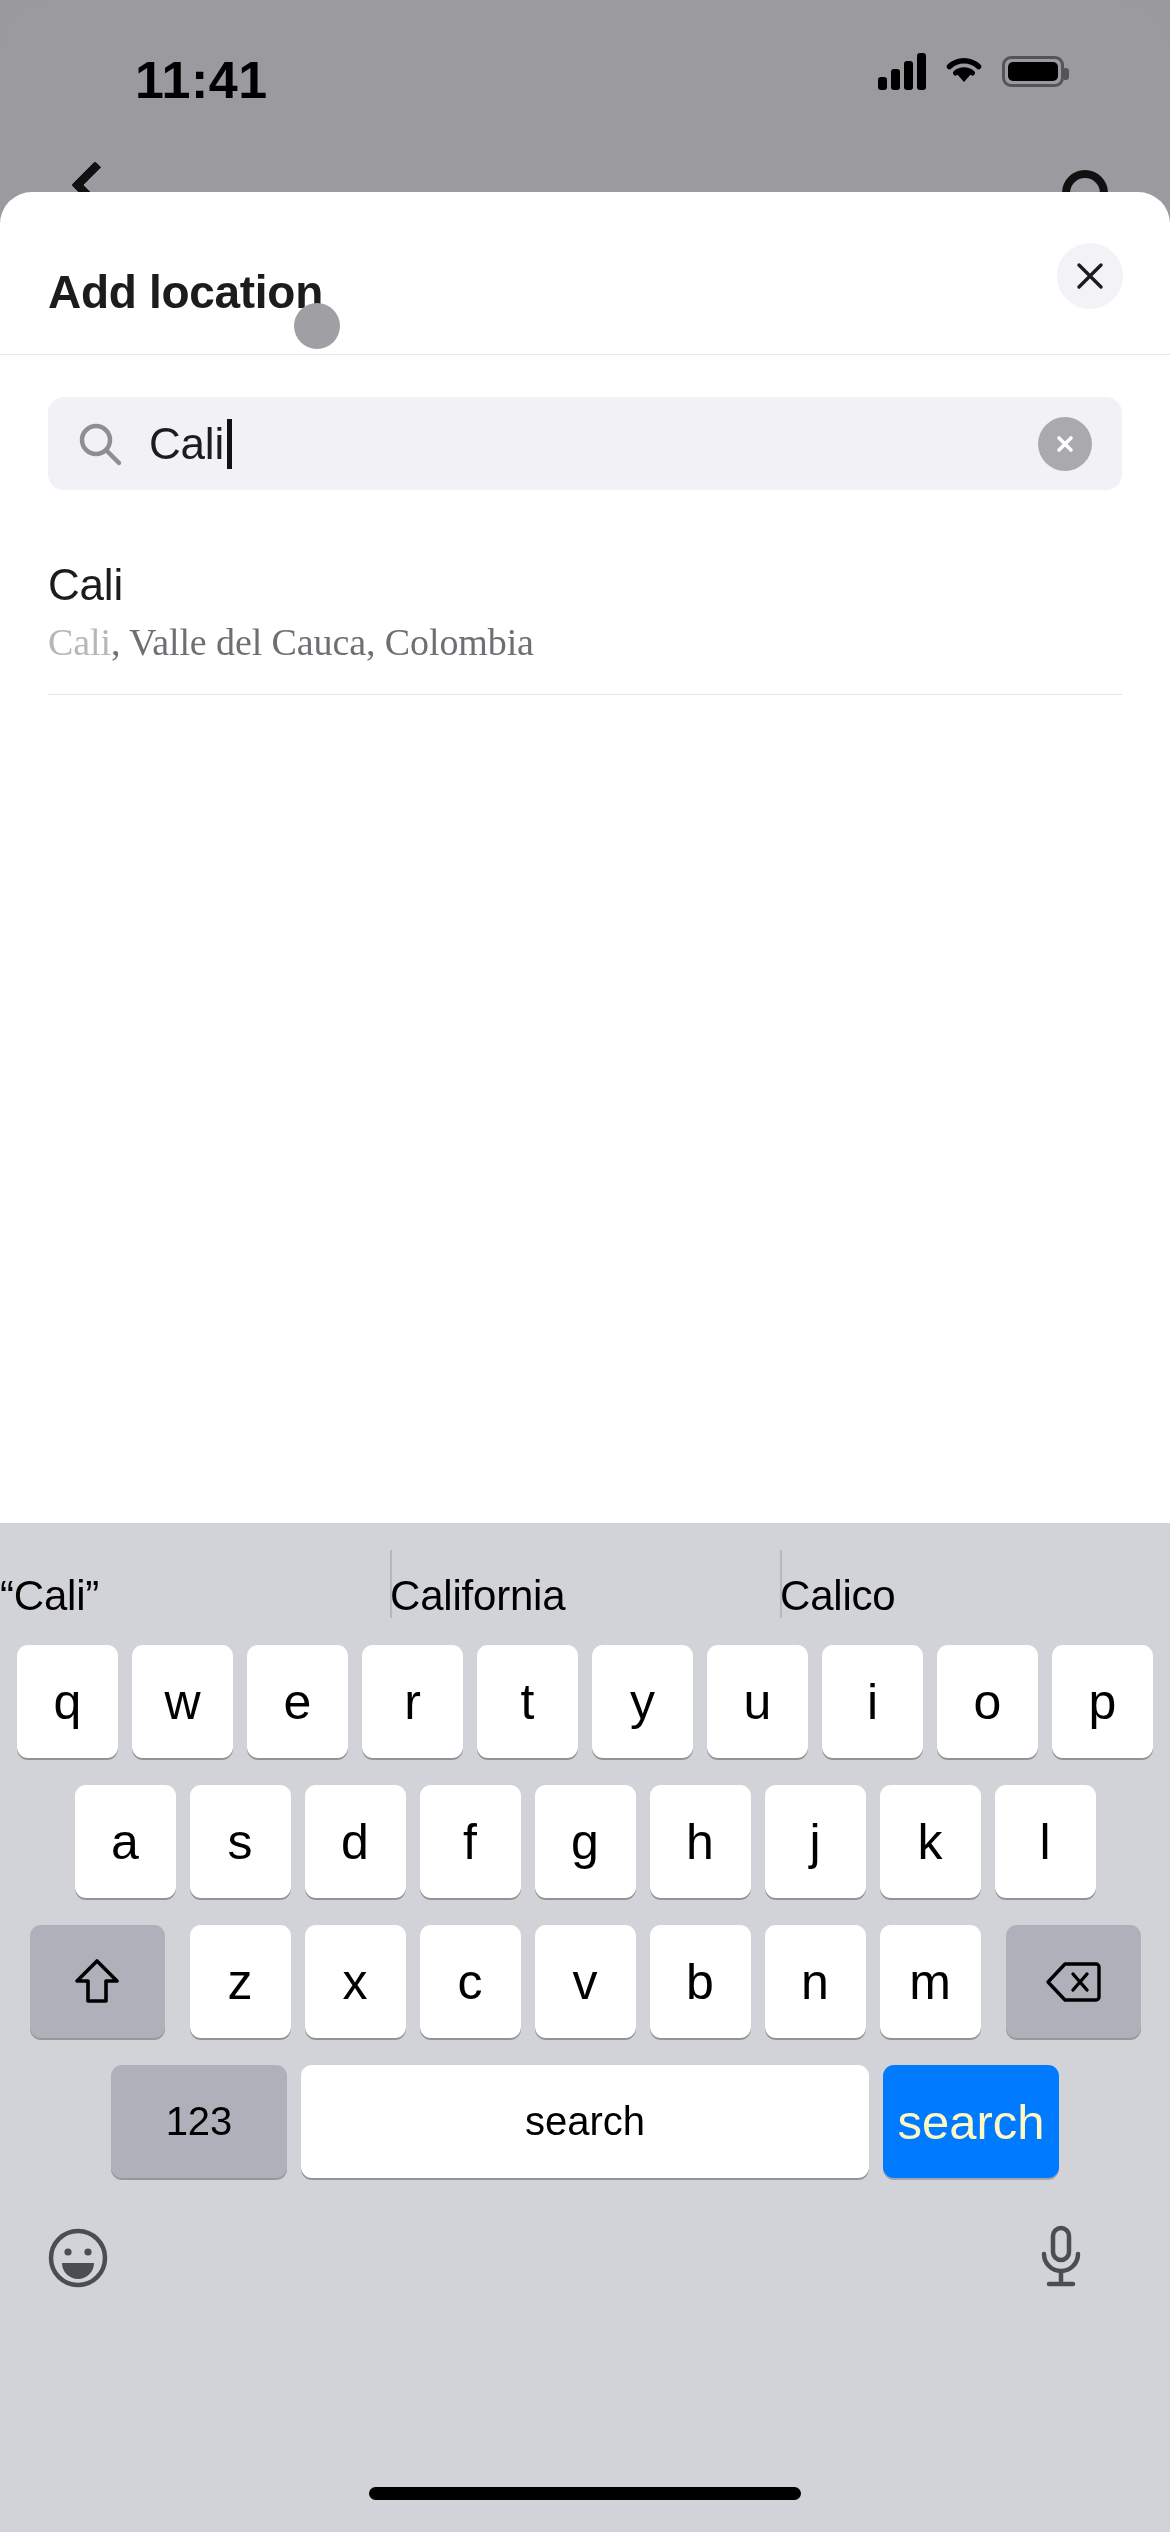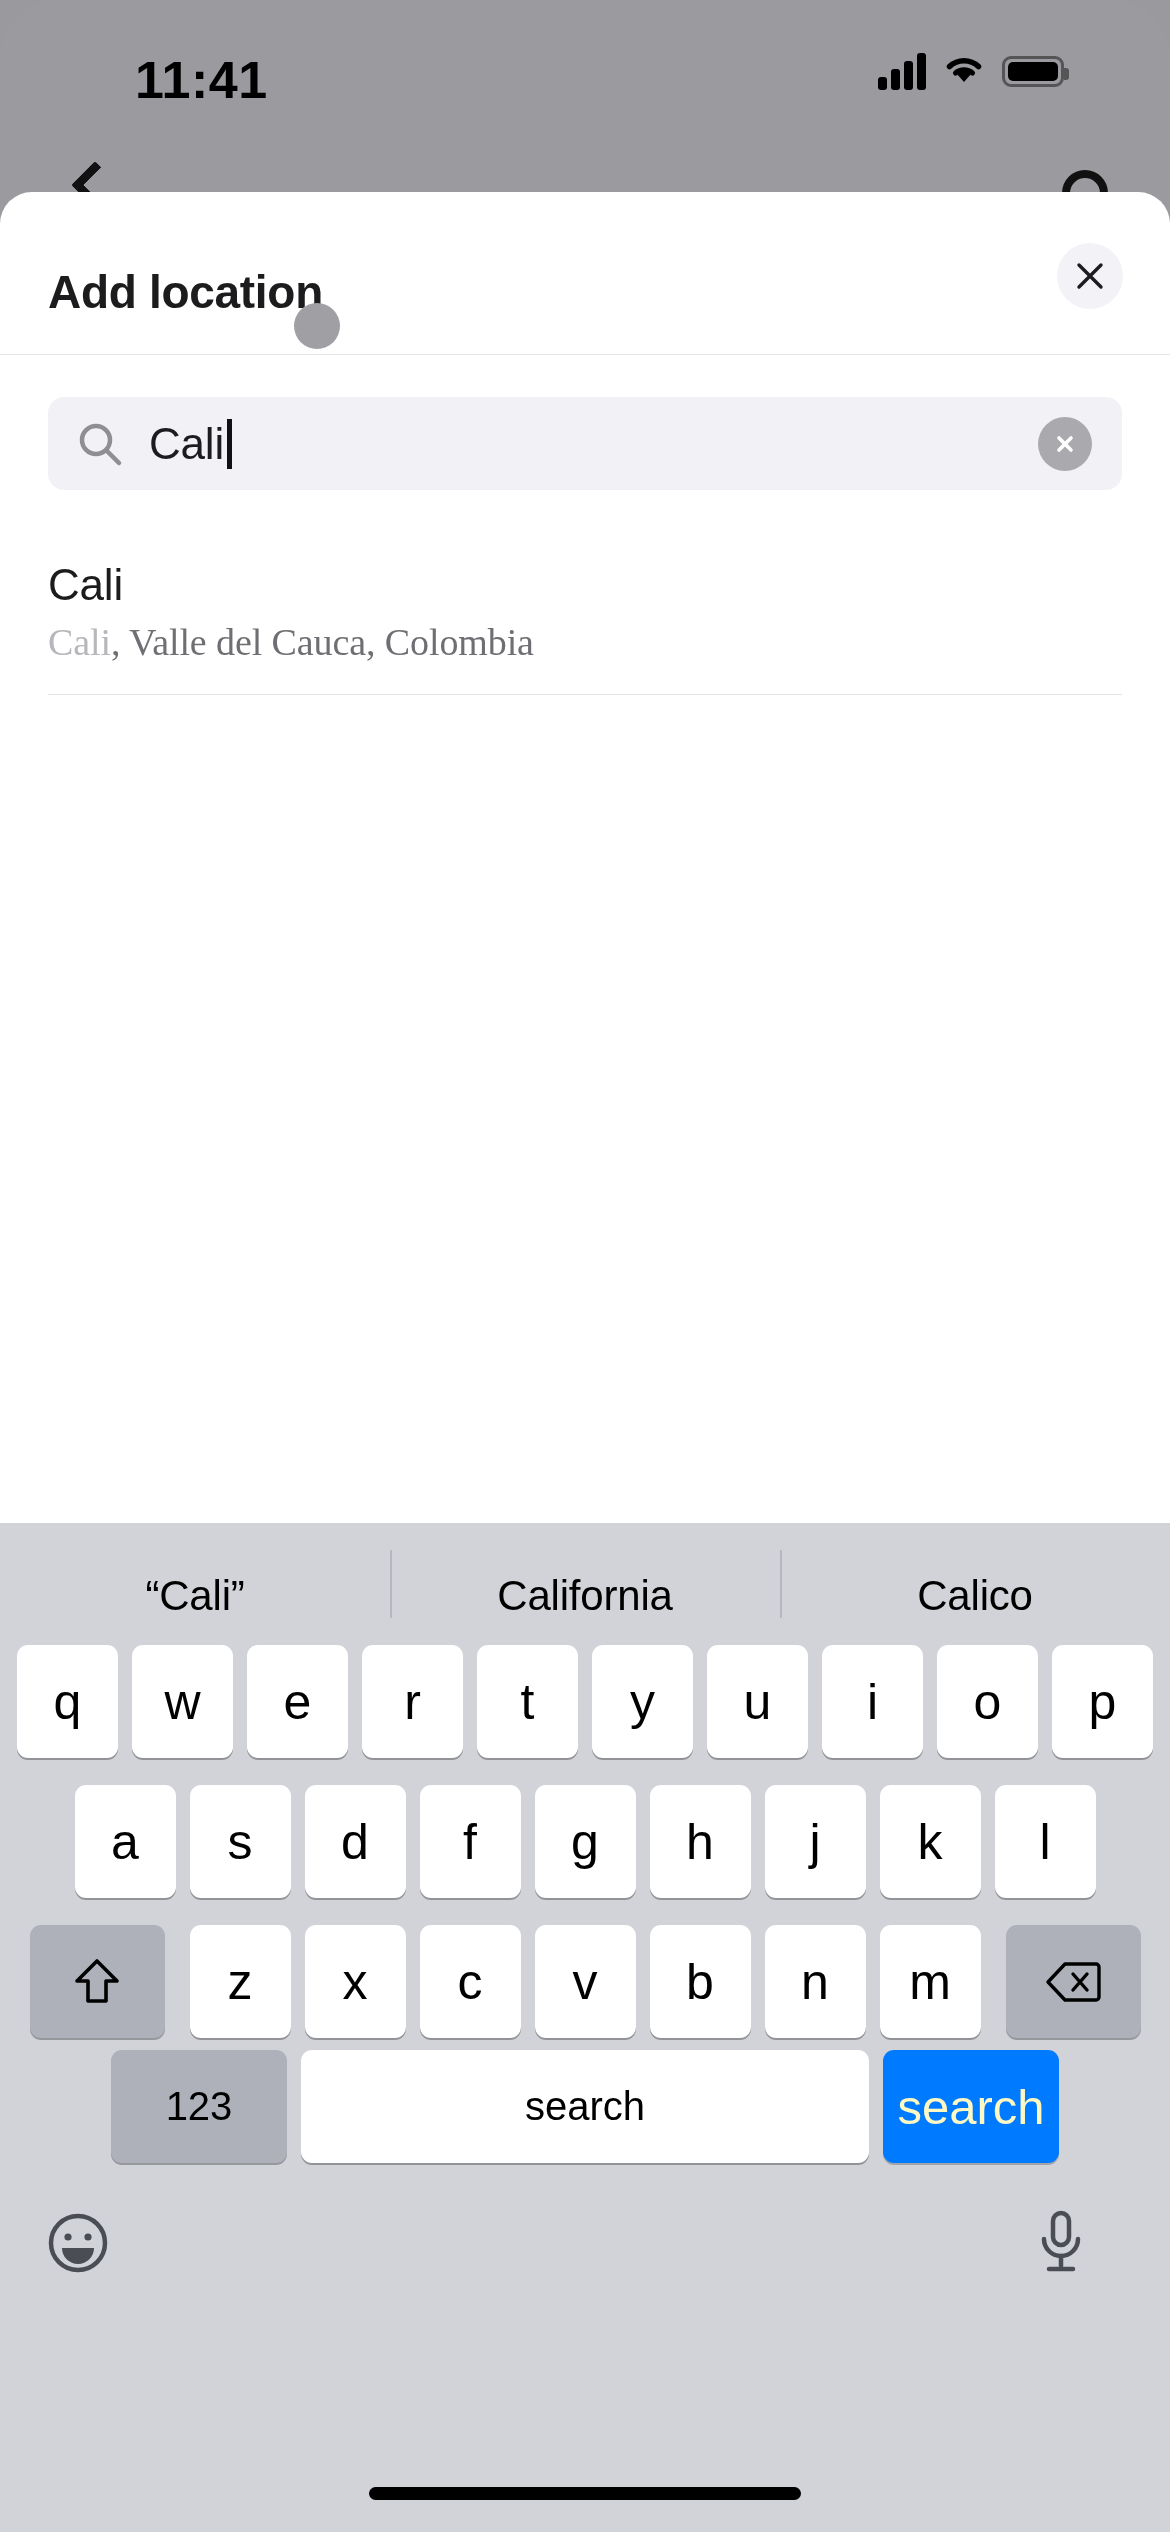--- a/index.html
+++ b/index.html
@@ -164,36 +164,35 @@
     width: 1170px; height: 1009px;
     background: #d1d3d9;
   }
   .suggestions {
     position: relative;
     height: 122px;
     display: flex; align-items: center;
   }
   .suggestion {
     flex: 1;
-    text-align: center;
     font-size: 42px; color: #000; letter-spacing: -0.2px;
     position: relative;
     cursor: pointer;
     margin-top: 24px;
   }
   .suggestion + .suggestion::before {
     content: ""; position: absolute; left: 0; top: -22px;
     width: 2px; height: 68px; background: #b6b8bf;
   }
 
   .krow { display: flex; justify-content: center; align-items: center; }
   .krow.r1 { gap: 14px; padding: 0 11px; height: 113px; }
   .krow.r2 { gap: 14px; padding: 0 69px; height: 113px; margin-top: 27px; }
   .krow.r3 { gap: 14px; padding: 0 11px; height: 113px; margin-top: 27px; }
-  .krow.r4 { gap: 14px; padding: 0 11px; height: 113px; margin-top: 12px; }
+  .krow.r4 { gap: 14px; padding: 0 11px; height: 113px; margin-top: 27px; }
 
   .key {
     background: #ffffff;
     border-radius: 11px;
     box-shadow: 0 2px 0 rgba(0,0,0,.30);
     display: flex; align-items: center; justify-content: center;
     font-size: 50px; color: #000;
     height: 113px;
     cursor: pointer;
     user-select: none;

